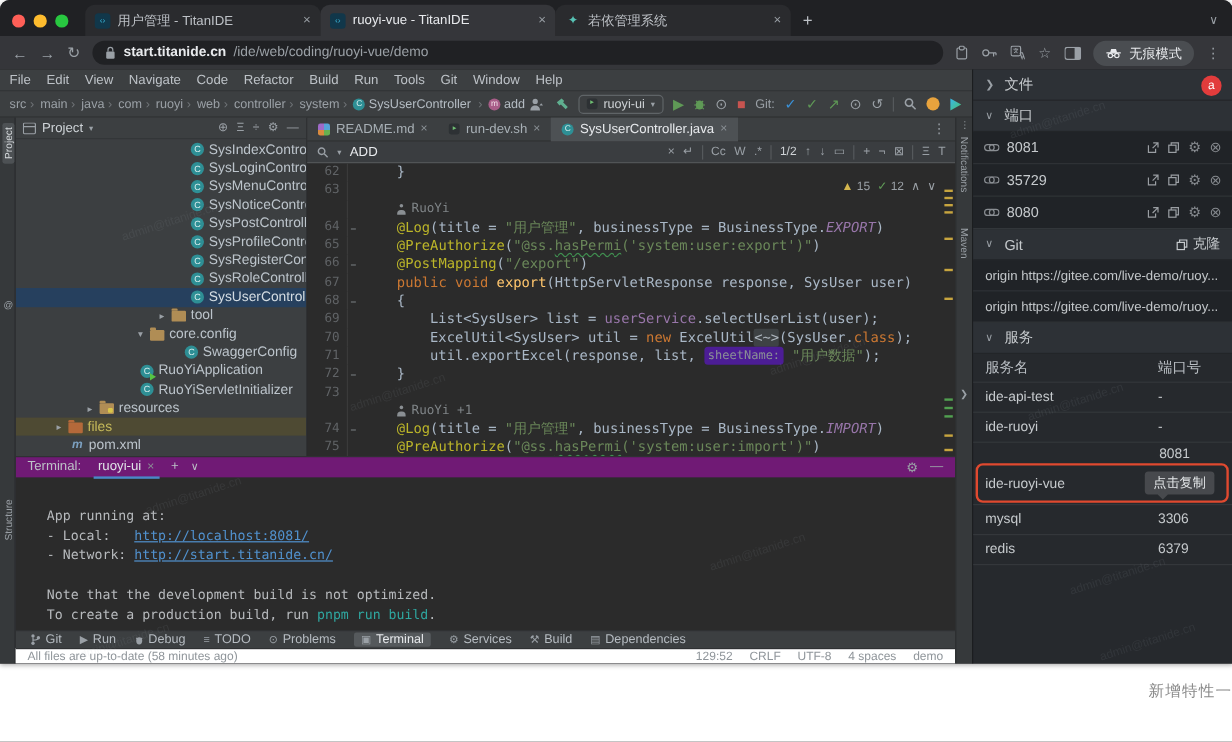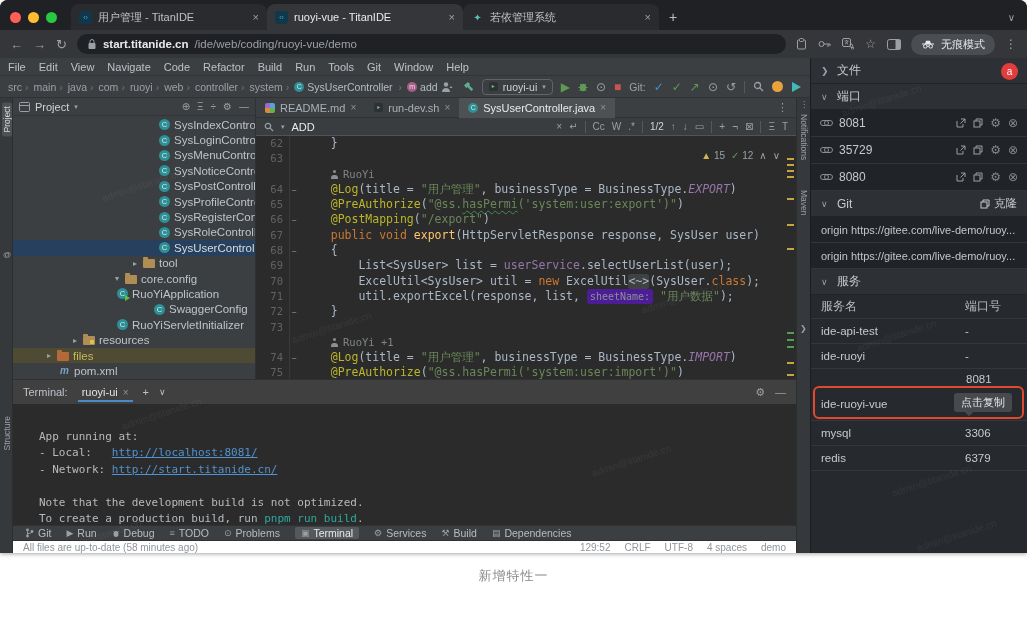--- a/index.html
+++ b/index.html
@@ -133,21 +133,21 @@
   .person-icon::after { content:""; position:absolute; bottom:0; left:0; width:7px; height:4px;
           border-radius:3px 3px 0 0; background:#8a8f93; }
   .inspect { position:absolute; top:12px; right:16px; display:flex; gap:6px; align-items:flex-end;
              font-size:10px; color:#9aa0a6; font-family:"Liberation Sans",sans-serif; }
   .inspect .warn { color:#d4b64e; } .inspect .ok { color:#5f9956; }
   .mark { position:absolute; right:2px; width:7px; height:2px; }
   .mk-y { background:#c7a53f; } .mk-g { background:#51a050; }
 
   
   .terminal { height:146px; display:flex; flex-direction:column; border-top:1px solid #2f3133; }
-  .term-head { height:24px; background:#404040; display:flex; align-items:center; gap:10px;
+  .term-head { height:17px; background:#701a75; display:flex; align-items:center; gap:10px;
                padding:0 10px; font-size:11px; color:#bdc2c7; }
   .term-tab { position:relative; height:20px; display:flex; align-items:center; gap:5px; color:#e0e4e7; padding:0 4px; }
   .term-tab::after { content:""; position:absolute; left:0; right:0; bottom:0; height:2px; background:#4a88c7; }
   .term-head .right { margin-left:auto; display:flex; gap:10px; color:#9aa0a6; }
   .term-body { flex:1; background:#2b2b2b; padding:8px 0 0 26px; font-family:"DejaVu Sans Mono",monospace;
                font-size:11px; line-height:16.5px; overflow:hidden; }
   .term-body .c-row { height:16.5px; }
   .tk-t { color:#b7babd; } .tk-link { color:#5192cf; text-decoration:underline; } .tk-teal { color:#2fa7a0; }
 
   .bottombar { height:15px; background:#3c3f41; border-top:1px solid #2f3133; display:flex;
@@ -184,21 +184,21 @@
   .svc-highlight { position:absolute; left:2px; right:3px; top:17px; bottom:1px;
                    border:2px solid #e0492f; border-radius:6px; z-index:3; }
   .tooltip { position:absolute; left:143px; top:24px; background:#47494d; border-radius:3px;
              padding:2px 7px; font-size:11px; color:#e3e6e8; z-index:4; }
   .tooltip::after { content:""; position:absolute; left:12px; bottom:-3px; width:6px; height:6px;
                     background:#47494d; transform:rotate(45deg); }
 
   .wm { position:absolute; color:#aab4bd; opacity:.09; font-size:10px; transform:rotate(-18deg);
         pointer-events:none; white-space:nowrap; z-index:8; }
 
-  .caption { position:absolute; top:567px; left:0; width:100%; text-align:center; color:#8a8a8a;
+  .caption { position:absolute; top:567px; left:0; width:100%; text-align:right; color:#8a8a8a;
              font-size:13px; letter-spacing:1px; }
   svg { display:block; }
 </style>
 </head>
 <body>
 
 <div class="stage">
   <div class="browser">
 
     <div class="tabbar">
@@ -420,27 +420,27 @@
                   <div class="trow" style="padding-left:118px">
                       <span class="chev">▸</span>
                       <span class="ic-folder"></span>
                       <span>tool</span>
                     </div>
                   <div class="trow" style="padding-left:100px">
                       <span class="chev">▾</span>
                       <span class="ic-folder"></span>
                       <span>core.config</span>
                     </div>
+                  <div class="trow" style="padding-left:141px">
+                      <span class="ic-class"></span>
+                      <span>SwaggerConfig</span>
+                    </div>
                   <div class="trow" style="padding-left:104px">
                       <span class="ic-class run"></span>
                       <span>RuoYiApplication</span>
-                    </div>
-                  <div class="trow" style="padding-left:141px">
-                      <span class="ic-class"></span>
-                      <span>SwaggerConfig</span>
                     </div>
                   <div class="trow" style="padding-left:104px">
                       <span class="ic-class"></span>
                       <span>RuoYiServletInitializer</span>
                     </div>
                   <div class="trow" style="padding-left:58px">
                       <span class="chev">▸</span>
                       <span class="ic-folder res"></span>
                       <span>resources</span>
                     </div>

